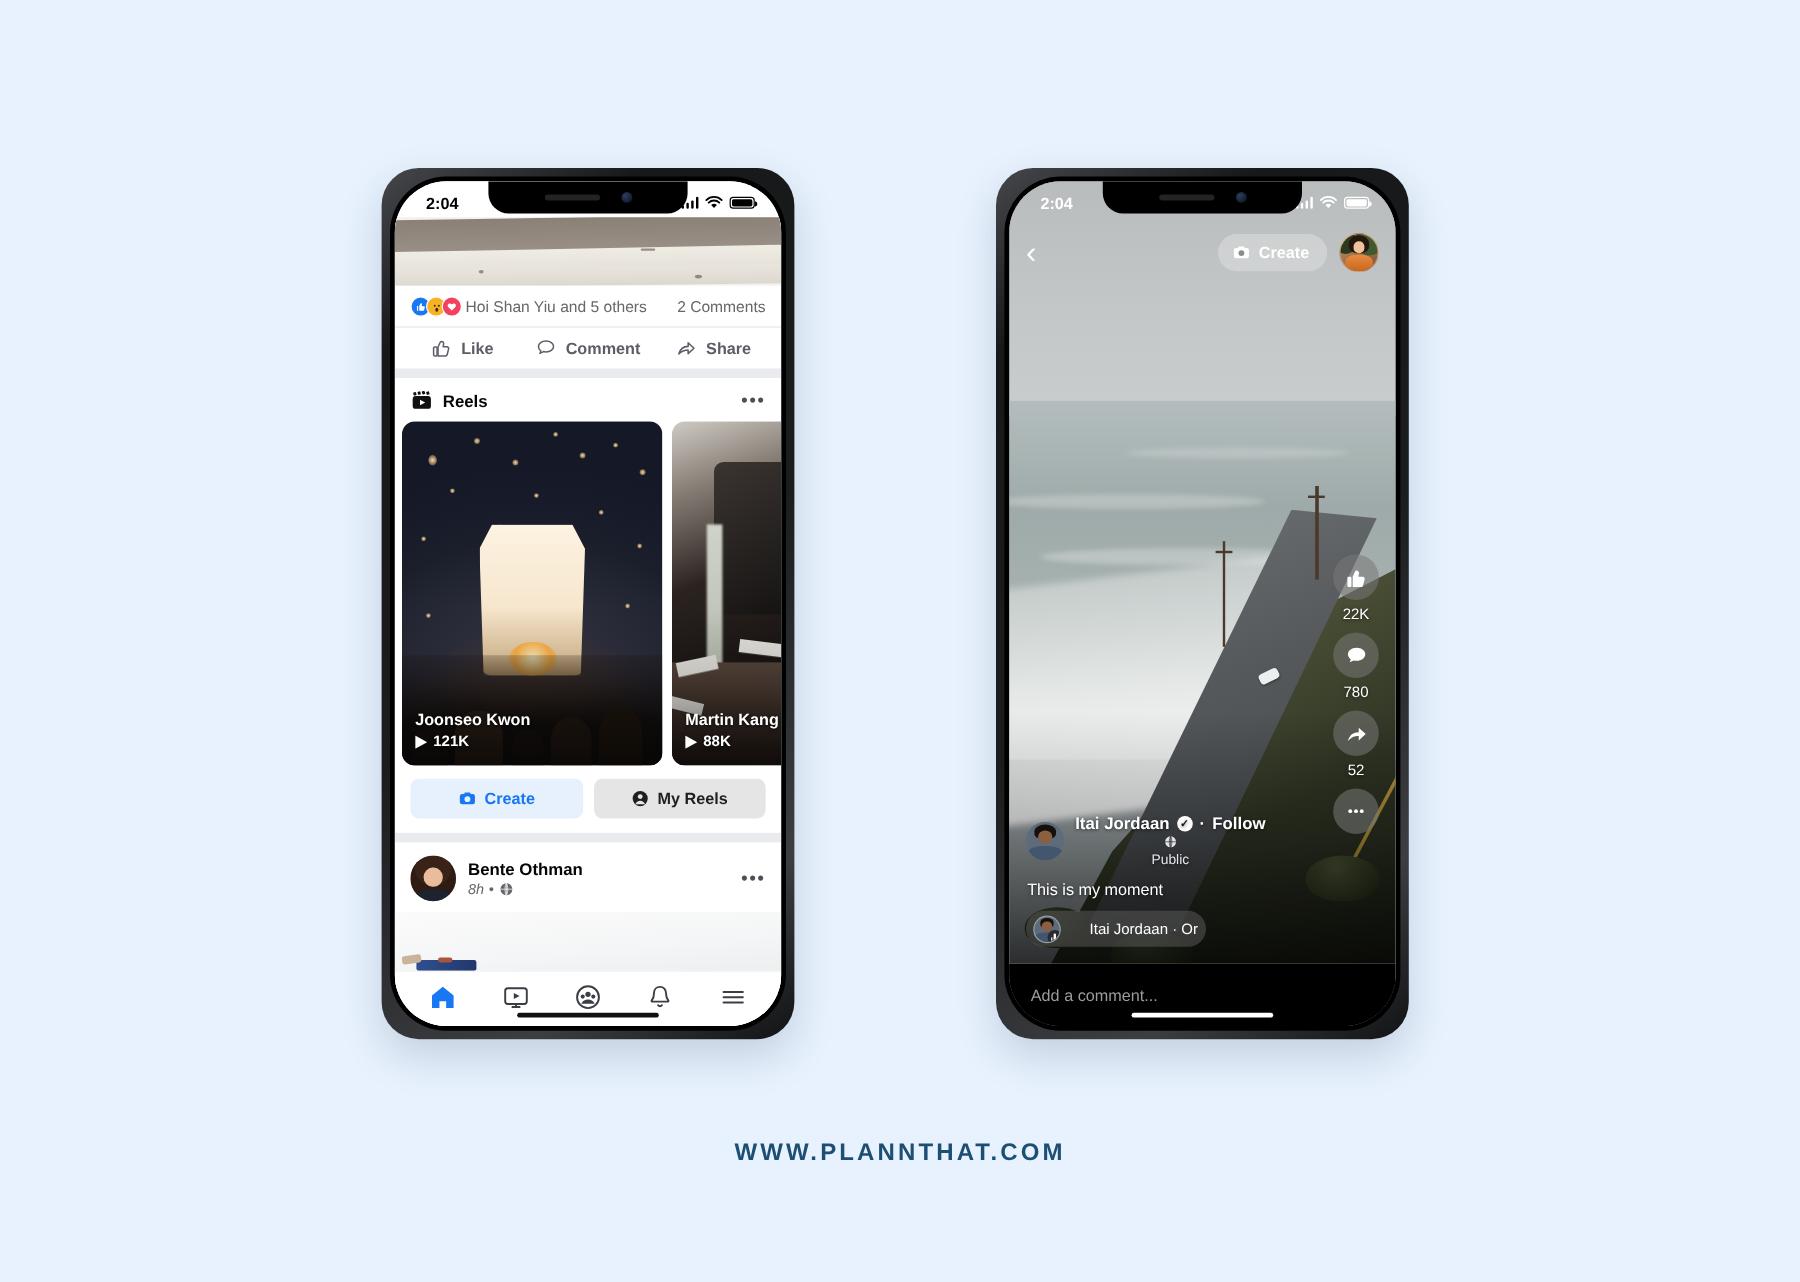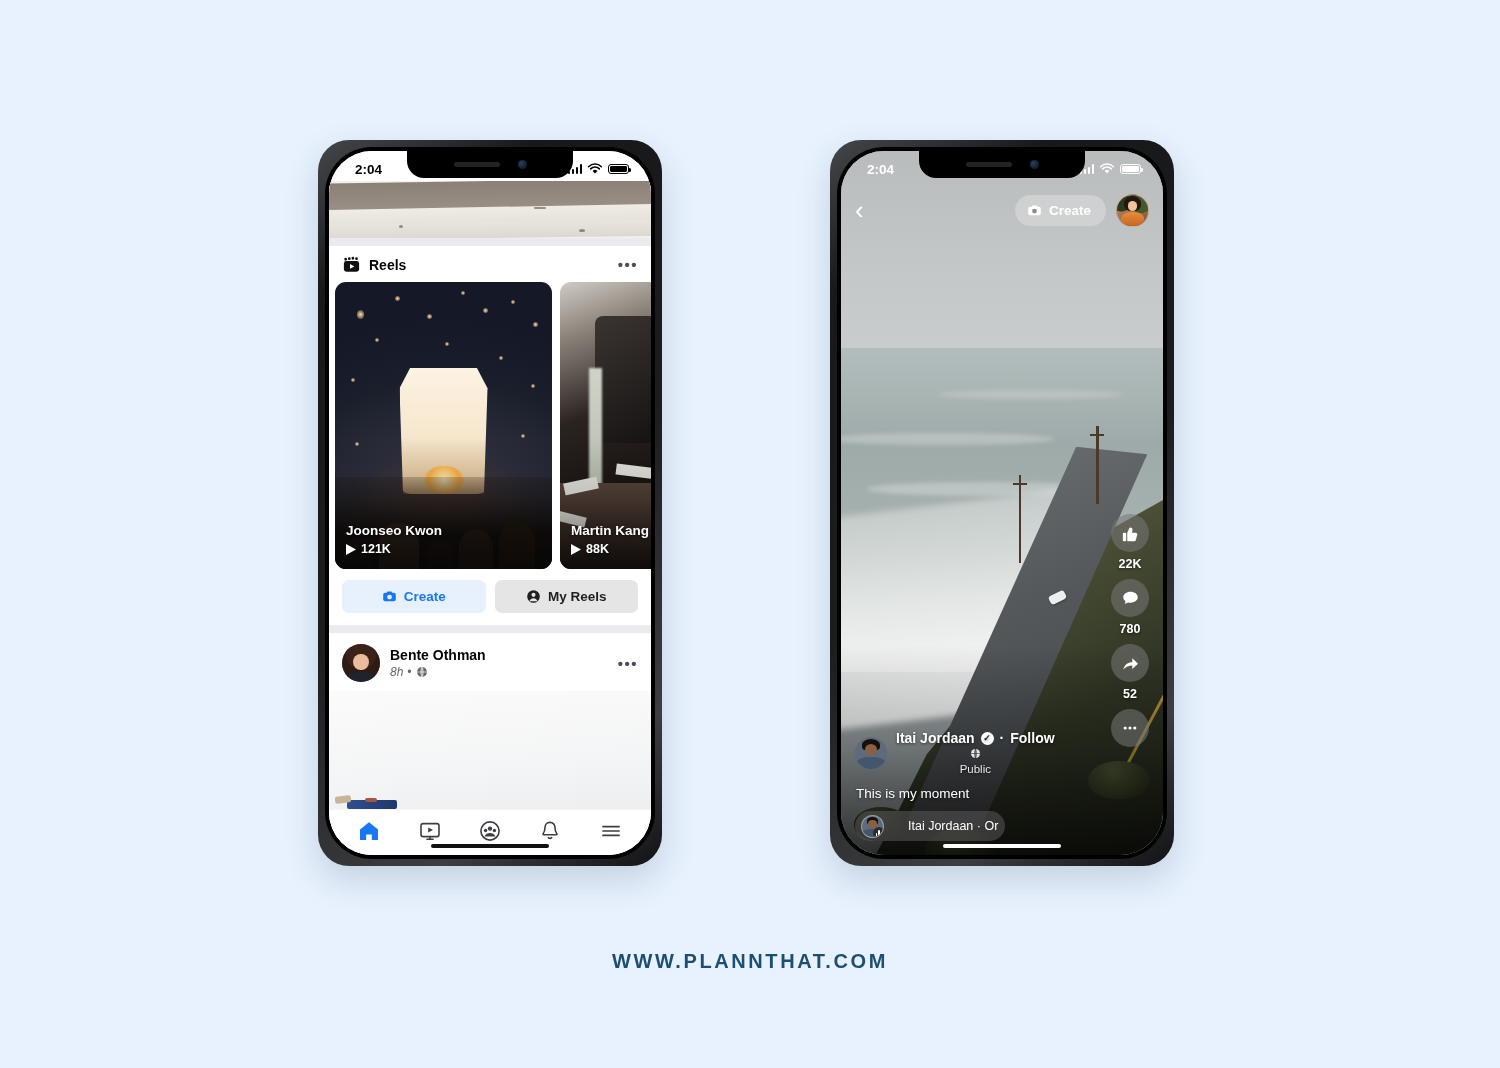--- a/index.html
+++ b/index.html
@@ -265,21 +265,21 @@
     position:absolute; right:14px; bottom:108px; z-index:22;
     display:flex; flex-direction:column; align-items:center; gap:8px;
   }
   .rail-item { display:flex; flex-direction:column; align-items:center; gap:5px; }
   .rail-btn {
     width:38px; height:38px; border-radius:50%;
     background:rgba(120,120,120,.55);
     display:flex; align-items:center; justify-content:center;
     color:#fff;
   }
-  .rail-count { color:#fff; font-size:12.5px; font-weight:bold;
+  .rail-count { color:#fff; font-size:12.5px; font-weight:normal;
     text-shadow:0 1px 3px rgba(0,0,0,.6); }
 
   .vid-bottom { position:absolute; left:0; right:0; bottom:0; z-index:21; padding:0 14px 14px; }
   .vb-shade { position:absolute; inset:auto 0 0 0; height:210px; z-index:-1;
     background:linear-gradient(to top,rgba(0,0,0,.72),rgba(0,0,0,.28) 52%,transparent); }
   .author-row { display:flex; align-items:center; gap:9px; }
   .author-av { width:32px; height:32px; border-radius:50%; flex:none; overflow:hidden;
     position:relative; background:#5e6b7a; }
   .aa-hair { position:absolute; left:22%; top:8%; width:56%; height:36%;
     border-radius:50% 50% 34% 34%; background:#15100c; }
@@ -363,21 +363,65 @@
 
         <div class="photo-strip">
           <div class="ps-a"></div>
           <div class="ps-b"></div>
           <div class="ps-c"></div>
           <div class="ps-dot" style="left:70px;top:44px"></div>
           <div class="ps-dot" style="left:205px;top:26px;width:12px;height:2px;border-radius:1px"></div>
           <div class="ps-dot" style="left:250px;top:48px;width:6px"></div>
         </div>
 
-
+        <div class="reaction-row">
+          <span class="reac-icons">
+            <span class="reac like">
+              <svg width="9" height="9" viewBox="0 0 16 16">
+                  <path fill="#fff" d="M6 14h6.1c.6 0 1.1-.4 1.2-1l1-4.4c.1-.7-.4-1.3-1.1-1.3H9.6l.5-2.4c.2-.9-.5-1.8-1.4-1.8-.4 0-.8.2-1 .6L6 7.2zM2.6 7.2h1.8V14H2.6z"></path>
+                </svg>
+            </span>
+            <span class="reac wow">
+              <svg width="10" height="10" viewBox="0 0 16 16">
+                  <circle cx="5.3" cy="6" r="1.3" fill="#3b2a12"></circle>
+                  <circle cx="10.7" cy="6" r="1.3" fill="#3b2a12"></circle>
+                  <ellipse cx="8" cy="11.3" rx="2" ry="2.6" fill="#3b2a12"></ellipse>
+                </svg>
+            </span>
+            <span class="reac love">
+              <svg width="9" height="9" viewBox="0 0 16 16">
+                  <path fill="#fff" d="M8 13.6 3 9c-1.5-1.4-1.5-3.6 0-4.9 1.4-1.2 3.5-.9 4.6.5L8 5l.4-.4c1.1-1.4 3.2-1.7 4.6-.5 1.5 1.3 1.5 3.5 0 4.9z"></path>
+                </svg>
+            </span>
+          </span>
+          <span class="reac-text">Hoi Shan Yiu and 5 others</span>
+          <span class="reac-comments">2 Comments</span>
+        </div>
+
+        <div class="action-row">
+          <div class="action-btn">
+            <svg width="18" height="18" viewBox="0 0 20 20">
+              <path d="M6.7 17.3h6.8c.8 0 1.5-.5 1.7-1.3l1.3-5.2c.2-1-.5-1.9-1.5-1.9h-3.6l.5-2.7c.2-1.2-.7-2.3-1.9-2.3-.5 0-1 .3-1.3.8L6.7 9.1z" fill="none" stroke="currentColor" stroke-width="1.4" stroke-linejoin="round"></path>
+              <rect x="2.6" y="9.1" width="3.2" height="8.2" rx="1" fill="none" stroke="currentColor" stroke-width="1.4"></rect>
+            </svg>
+            <span>Like</span>
+          </div>
+          <div class="action-btn">
+            <svg width="18" height="18" viewBox="0 0 20 20">
+              <path d="M3 8.6C3 5.8 6.1 3.6 10 3.6s7 2.2 7 5 -3.1 5-7 5c-.8 0-1.6-.1-2.3-.3L4.4 15l.8-2.3C3.9 11.7 3 10.2 3 8.6z" fill="none" stroke="currentColor" stroke-width="1.4" stroke-linejoin="round"></path>
+            </svg>
+            <span>Comment</span>
+          </div>
+          <div class="action-btn">
+            <svg width="18" height="18" viewBox="0 0 20 20">
+              <path d="M3 15.4c1.4-4.8 4.4-6.9 8.6-6.9V5.2l5.4 5-5.4 5v-3.4c-3.3 0-5.7.9-8.6 3.6z" fill="none" stroke="currentColor" stroke-width="1.4" stroke-linejoin="round"></path>
+            </svg>
+            <span>Share</span>
+          </div>
+        </div>
 
         <div class="reels-block">
           <div class="reels-head">
             <svg class="reels-icon" viewBox="0 0 20 20">
               <rect x="2" y="6.4" width="16" height="11.2" rx="2.6" fill="#111"></rect>
               <path d="M8.4 9.6 13 12l-4.6 2.4z" fill="#fff"></path>
               <rect x="2.6" y="3" width="2.6" height="2.8" rx=".7" fill="#111" transform="rotate(-16 3.9 4.4)"></rect>
               <rect x="6.4" y="2.4" width="2.6" height="2.8" rx=".7" fill="#111" transform="rotate(-16 7.7 3.8)"></rect>
               <rect x="10.2" y="2" width="2.6" height="2.8" rx=".7" fill="#111" transform="rotate(-16 11.5 3.4)"></rect>
               <rect x="14" y="2.4" width="2.6" height="2.8" rx=".7" fill="#111" transform="rotate(-16 15.3 3.8)"></rect>
@@ -679,20 +723,23 @@
                     <i></i>
                     <i></i>
                     <i></i>
                   </span>
               </div>
               <span class="ap-text">Itai Jordaan · Or</span>
             </div>
           </div>
         </div>
 
+        <div class="comment-bar">
+          <span class="comment-placeholder">Add a comment...</span>
+        </div>
       </div>
 
       <div class="home-ind" style="background:#fff"></div>
     </div>
   </div>
 </div>
 
 <div class="footer">WWW.PLANNTHAT.COM</div>
 
 </body></html>

